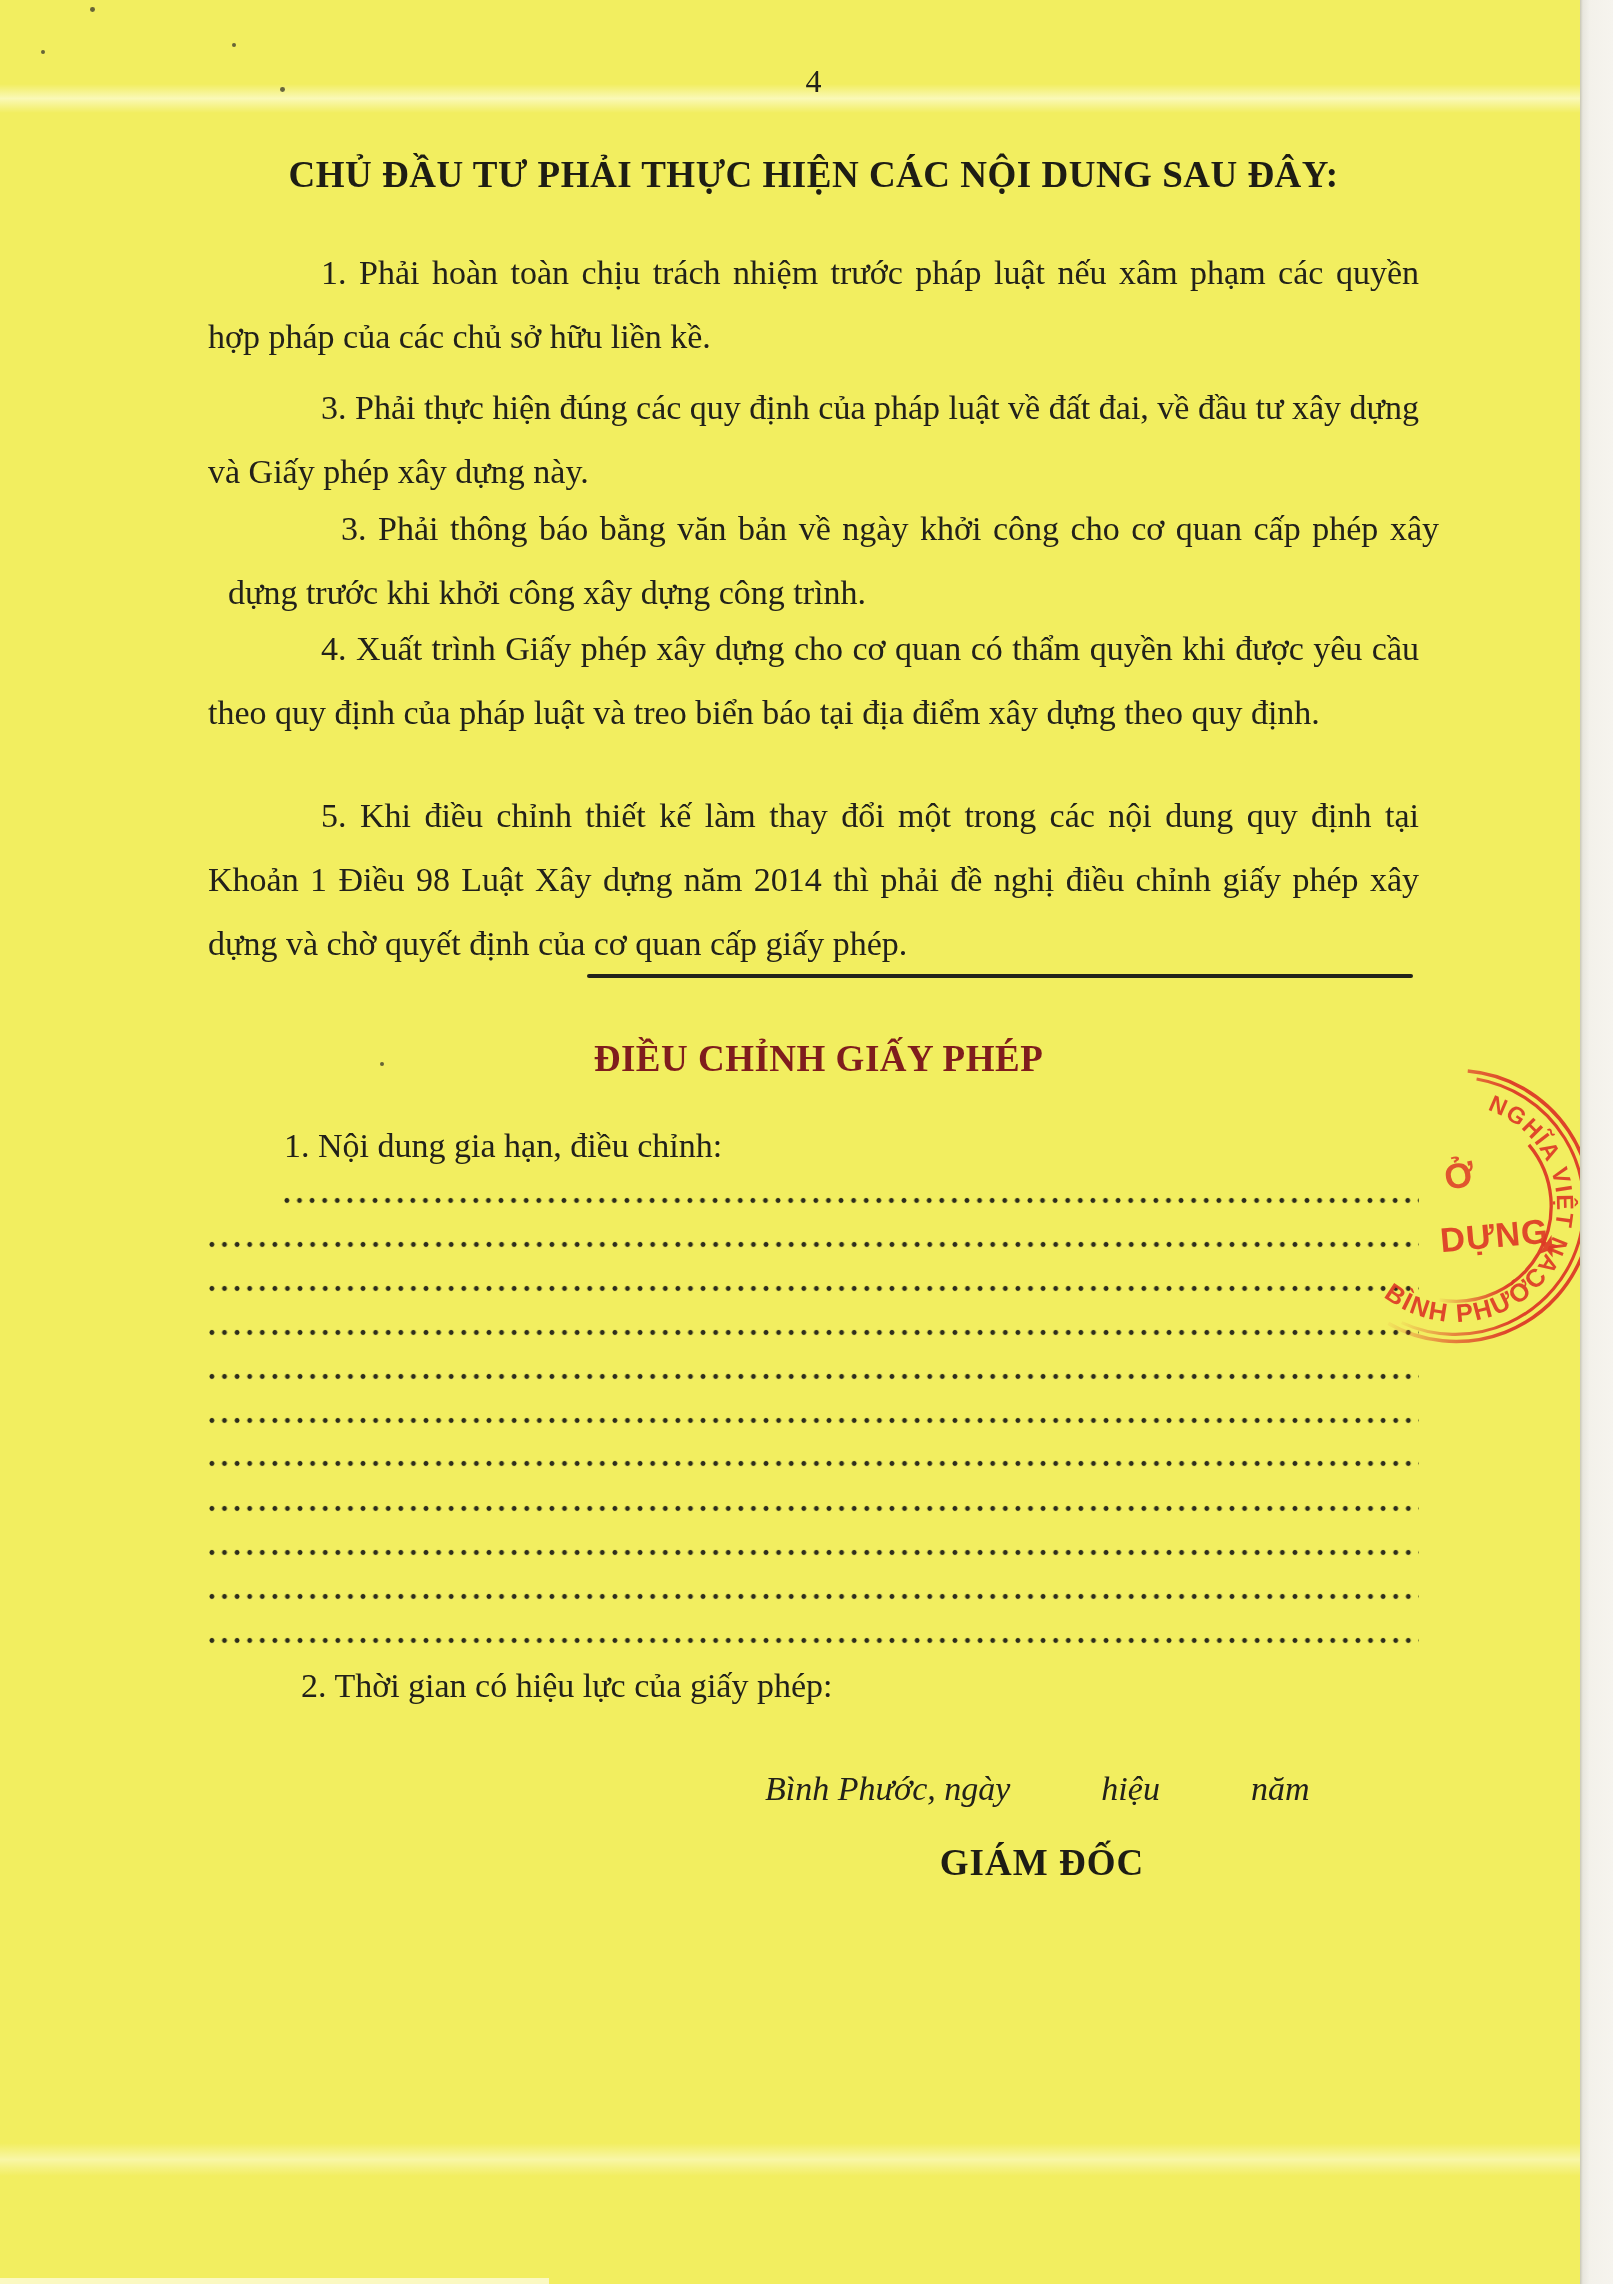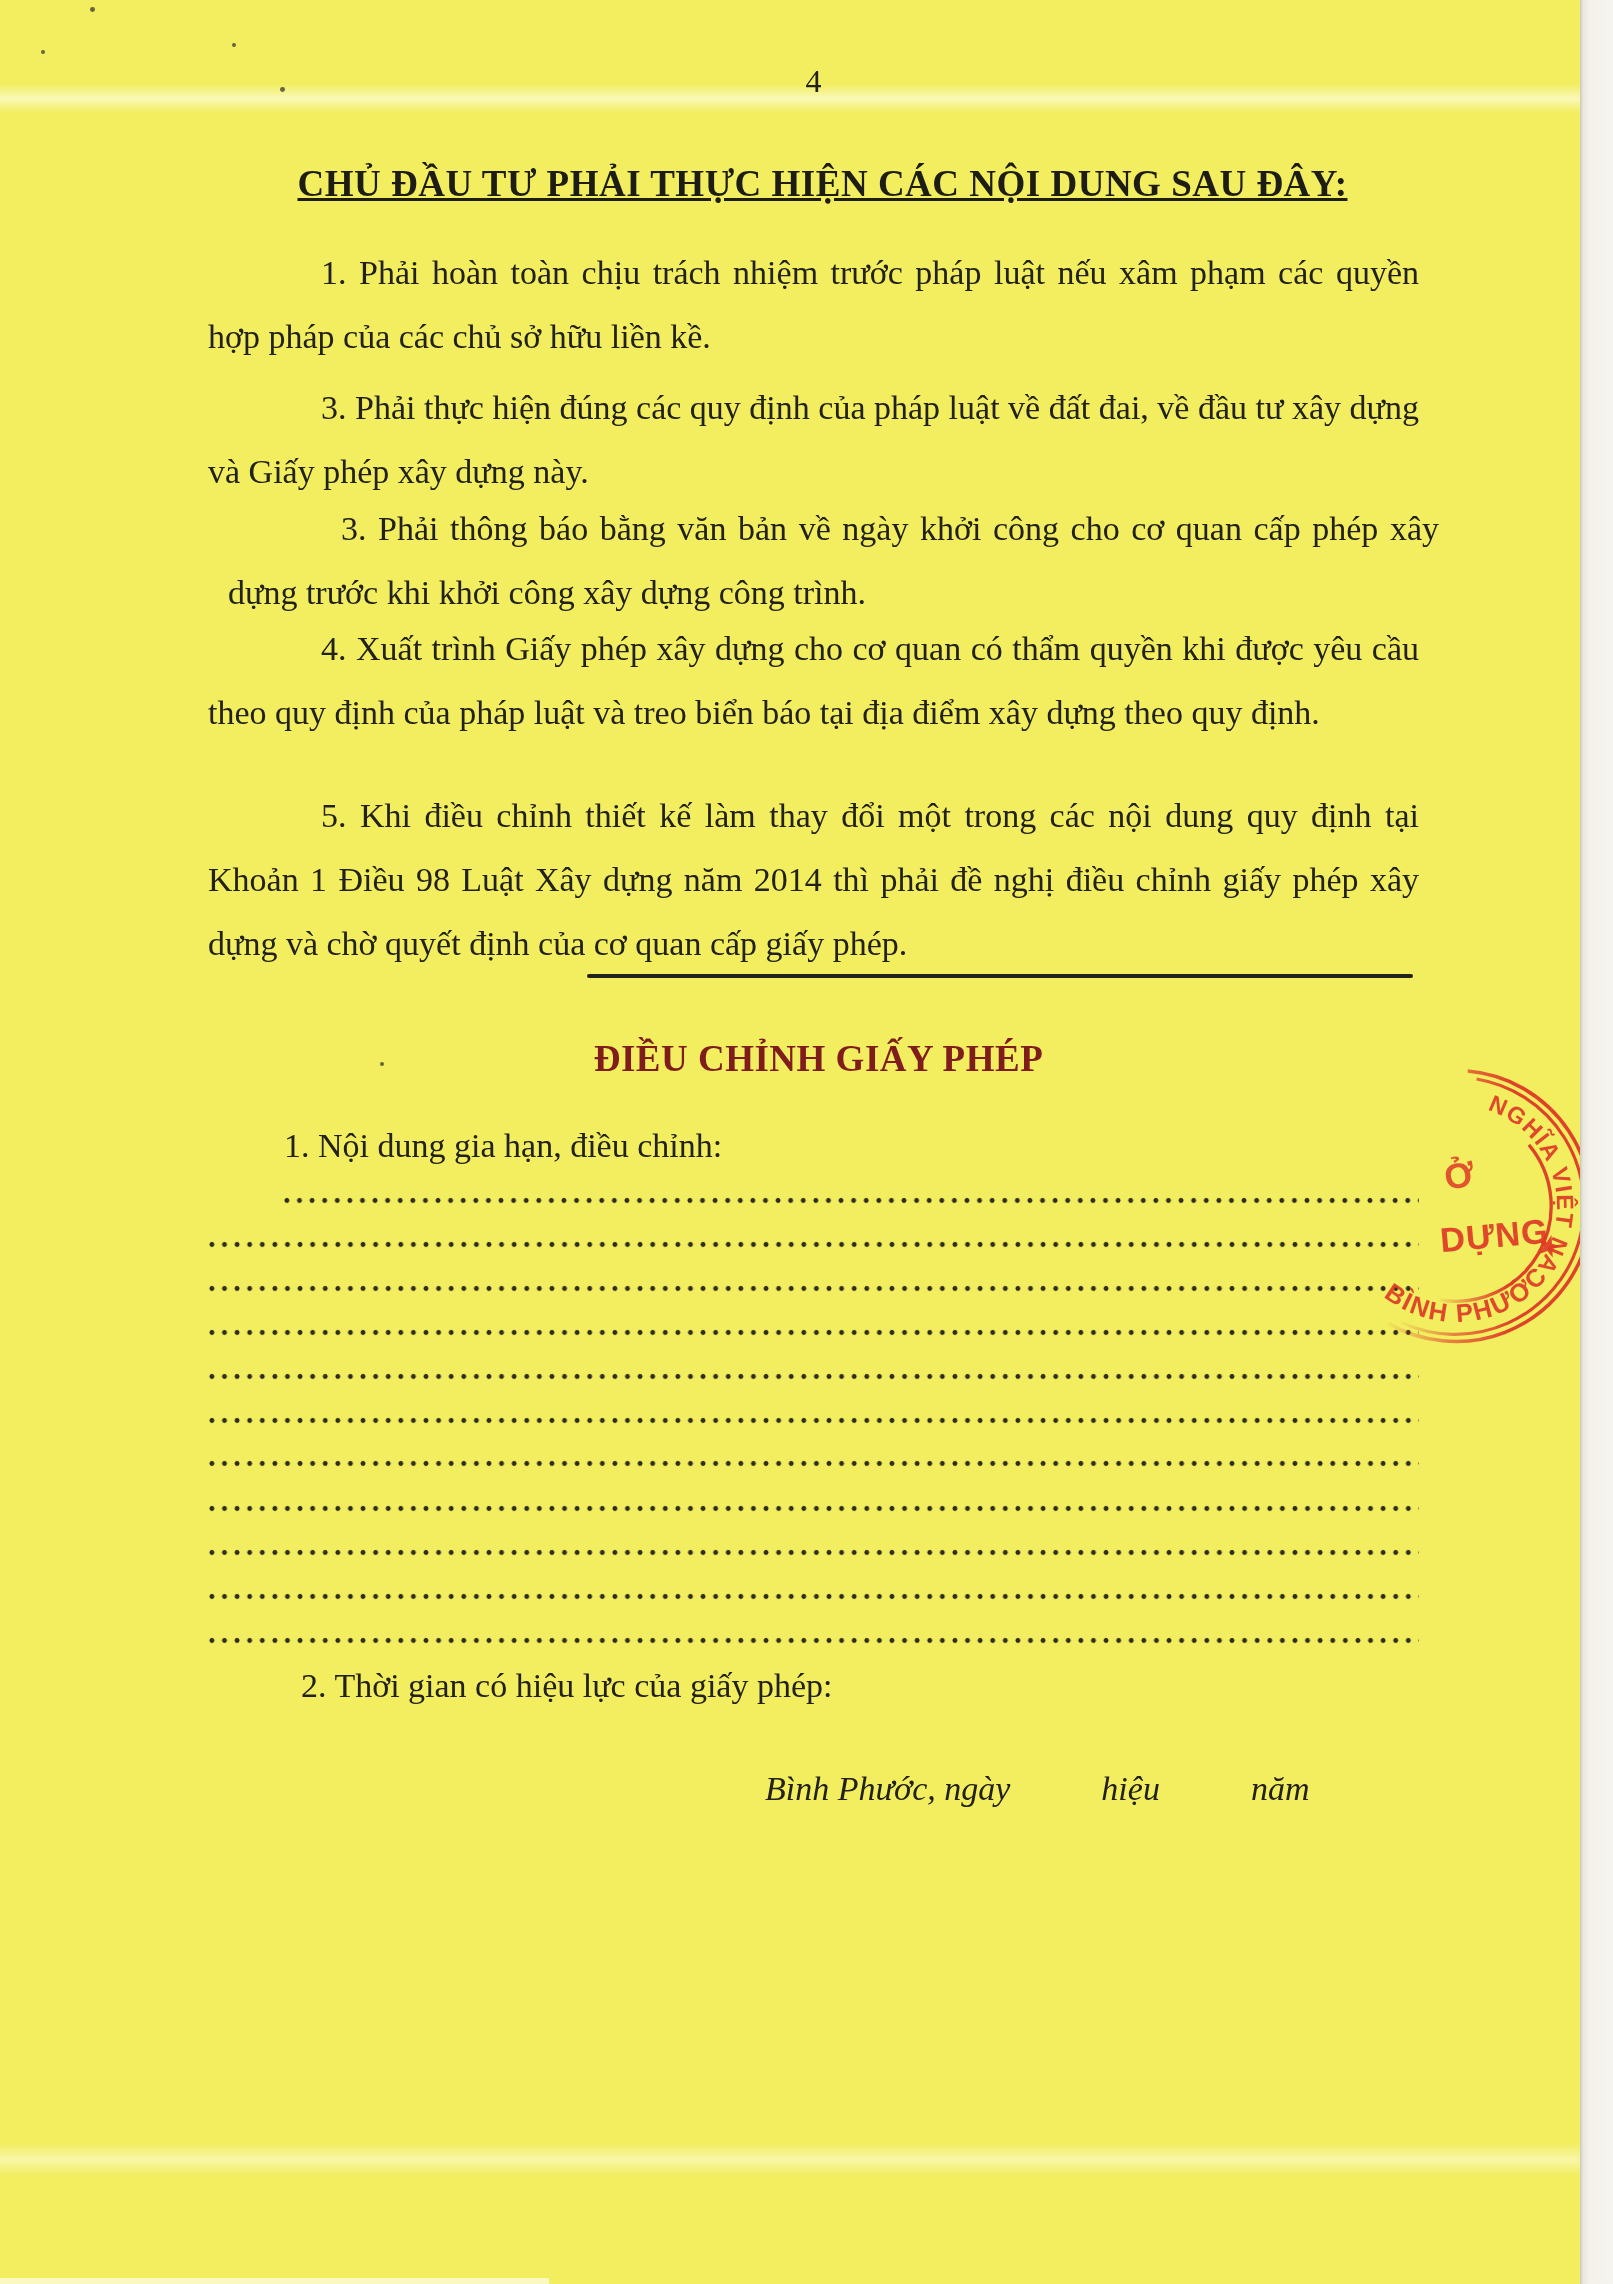--- a/index.html
+++ b/index.html
@@ -14,22 +14,22 @@
     background:#f2ee60;
     overflow:hidden;
   }
   .band{position:absolute;left:0;width:100%;pointer-events:none;}
   .band-top{top:84px;height:29px;background:linear-gradient(rgba(255,255,236,0), rgba(255,255,236,.62) 50%, rgba(255,255,236,0));}
   .band-bottom{top:2143px;height:33px;background:linear-gradient(rgba(255,255,236,0), rgba(255,255,236,.5) 50%, rgba(255,255,236,0));}
   .speck{position:absolute;background:#44422c;border-radius:50%;width:4.9px;height:4.9px;opacity:.8;}
   .content{position:absolute;left:208px;top:0;width:1211px;color:#22211a;}
   .pagenum{position:absolute;left:0;top:63px;width:100%;text-align:center;font-size:32px;}
   .h1{
-    position:absolute;left:0;top:153px;width:100%;margin:9px;text-align:center;
-    font-size:37px;font-weight:bold;letter-spacing:0.5px;color:#1e1d14;text-decoration:underline;
+    position:absolute;left:0;top:153px;width:100%;margin:0;text-align:center;
+    font-size:37px;font-weight:bold;letter-spacing:0.5px;color:#1e1d14;
   }
   .para{
     position:absolute;left:0;width:100%;margin:0;
     font-size:34px;line-height:64px;text-align:justify;text-indent:113px;
   }
   .divider{position:absolute;left:379px;top:974px;width:826px;height:3.9px;background:#23231a;border-radius:2px;}
   .h2{
     position:absolute;left:5px;top:1037px;width:100%;margin:0;text-align:center;
     font-size:37px;font-weight:bold;letter-spacing:0.5px;color:#7f1d1d;
   }
@@ -99,20 +99,21 @@
         <div class="dotline" style="top: 1637px; left: 1px; width: 1210px;"></div>
       </div>
     <div class="item-label item2">2. Thời gian có hiệu lực của giấy phép:</div>
   </div>
 
   <div class="placedate">
     <span>Bình Phước, ngày</span>
     <span>hiệu</span>
     <span>năm</span>
   </div>
+  <div class="director">GIÁM ĐỐC</div>
 
   <svg class="stamp" width="320" height="320" viewBox="0 0 326 326">
     <defs>
       <linearGradient id="stampfade" x1="0" y1="0" x2="1" y2="0">
         <stop offset="0" stop-color="#dd3a26" stop-opacity="0.05"></stop>
         <stop offset="0.3" stop-color="#dd3a26" stop-opacity="0.6"></stop>
         <stop offset="0.6" stop-color="#dd3a26" stop-opacity="0.95"></stop>
         <stop offset="1" stop-color="#dd3a26" stop-opacity="0.95"></stop>
       </linearGradient>
       <path id="arcTop" d="M 196.8 62 A 103 103 0 0 1 243.9 226.2" fill="none"></path>

